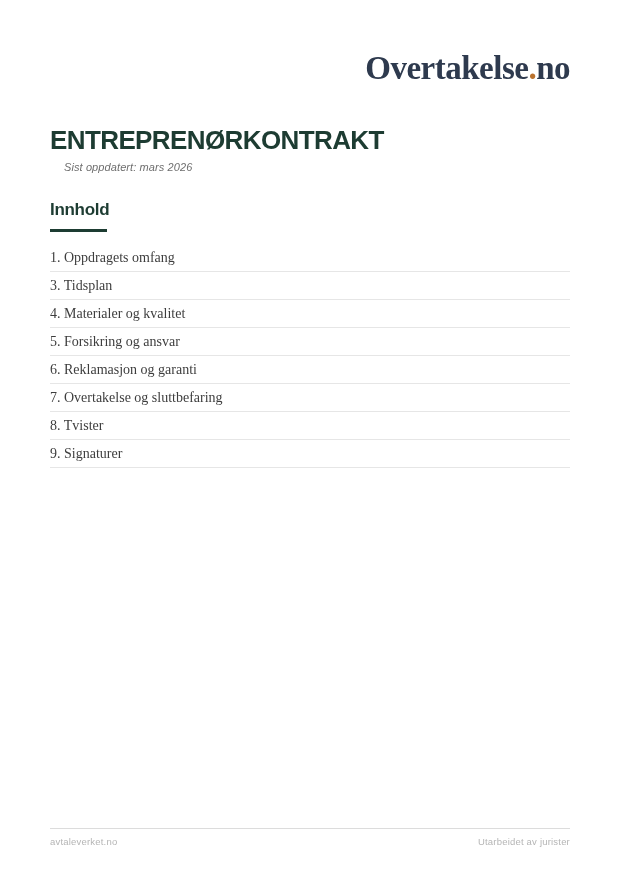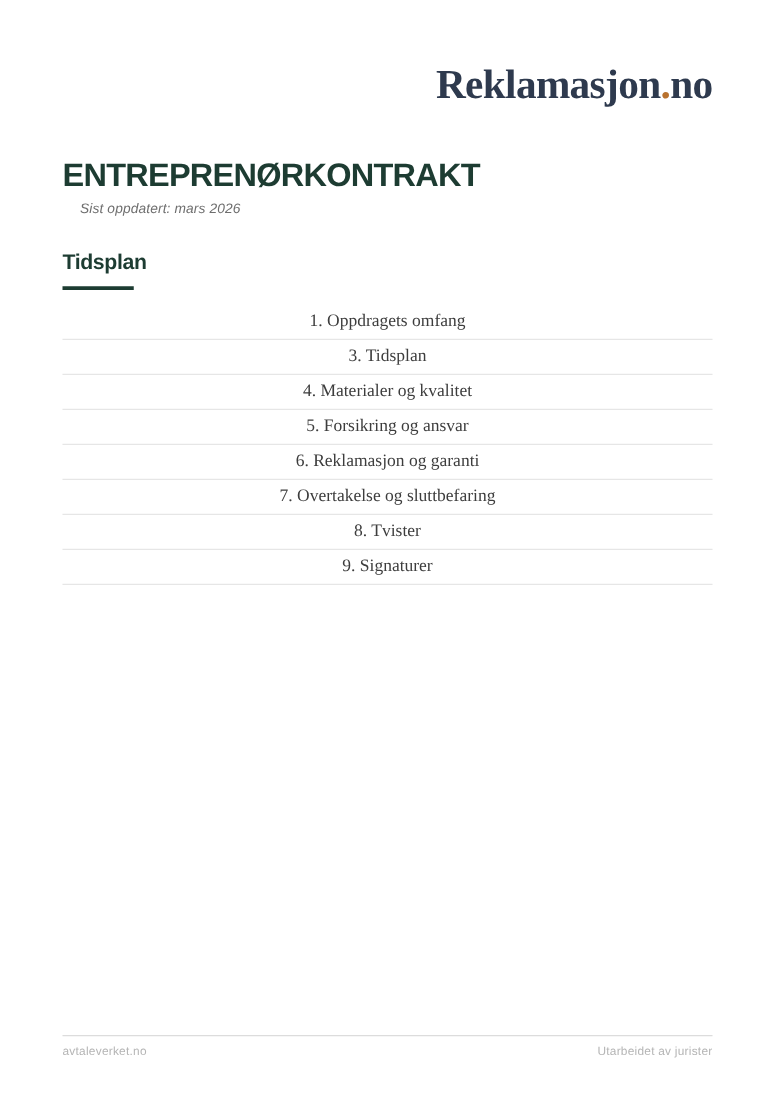--- a/index.html
+++ b/index.html
@@ -76,21 +76,20 @@
     list-style:none;
   }
   .toc-item{
     font-family:"Liberation Serif", serif;
     font-size:14px;
     line-height:15px;
     color:var(--toc-text);
     padding:6px 0 6px 0;
     border-bottom:1px solid var(--divider);
     cursor:pointer;
-    text-align:center;
   }
   .footer{
     position:absolute;
     left:50px;
     right:50px;
     top:828px;
     border-top:1px solid var(--footer-line);
     padding-top:7px;
     display:flex;
     justify-content:space-between;
@@ -99,27 +98,27 @@
     color:var(--footer-text);
   }
 </style>
 </head>
 <body>
 
 <div class="page">
   <div class="content">
 
     <div class="logo-row">
-      <span class="logo"><span>Reklamasjon</span><span class="dot">.</span><span>no</span></span>
+      <span class="logo"><span>Overtakelse</span><span class="dot">.</span><span>no</span></span>
     </div>
 
     <h1 class="doc-title">ENTREPRENØRKONTRAKT</h1>
     <div class="last-updated">Sist oppdatert: mars 2026</div>
 
-    <h2 class="toc-heading">Tidsplan</h2>
+    <h2 class="toc-heading">Innhold</h2>
     <div class="toc-underline"></div>
 
     <ul class="toc-list">
       <li class="toc-item">1. Oppdragets omfang</li>
       <li class="toc-item">3. Tidsplan</li>
       <li class="toc-item">4. Materialer og kvalitet</li>
       <li class="toc-item">5. Forsikring og ansvar</li>
       <li class="toc-item">6. Reklamasjon og garanti</li>
       <li class="toc-item">7. Overtakelse og sluttbefaring</li>
       <li class="toc-item">8. Tvister</li>

